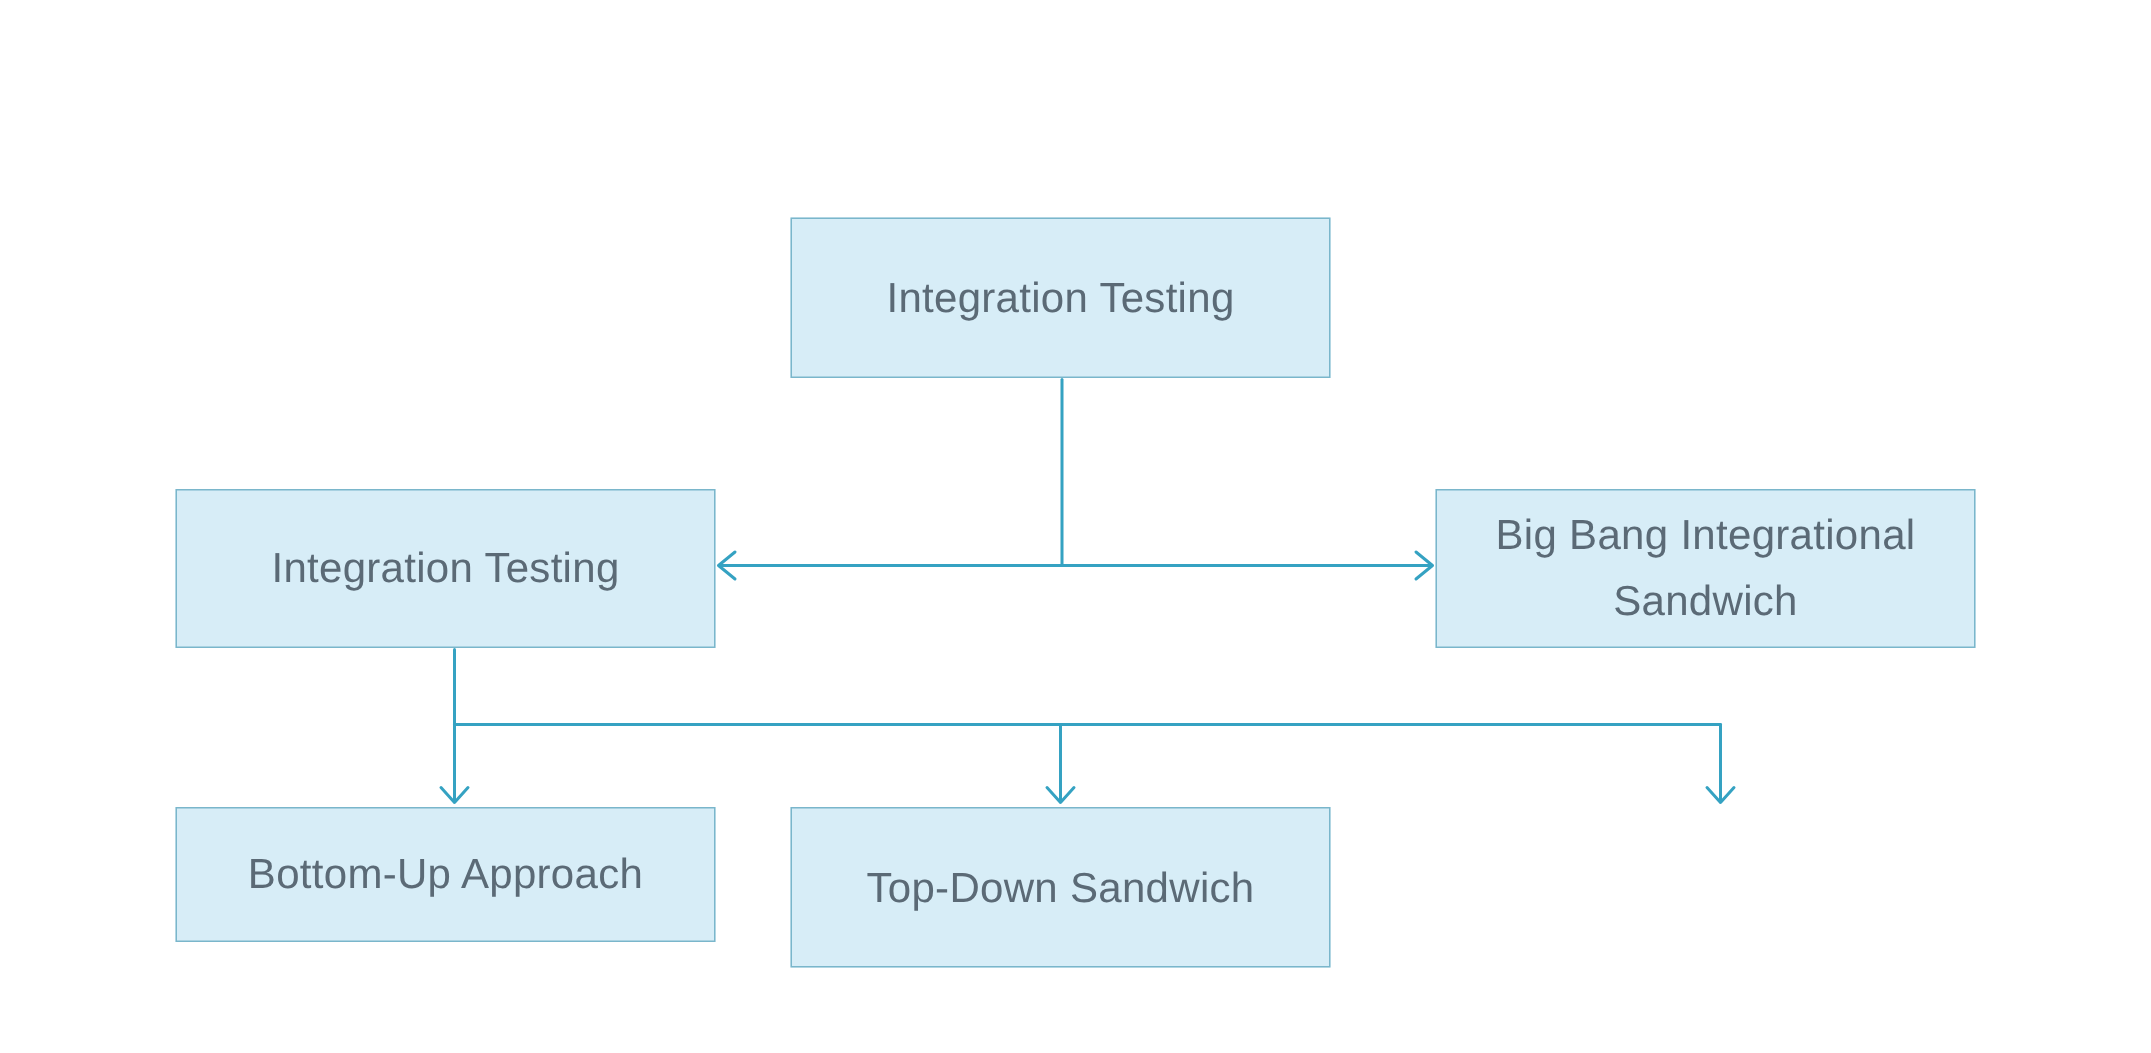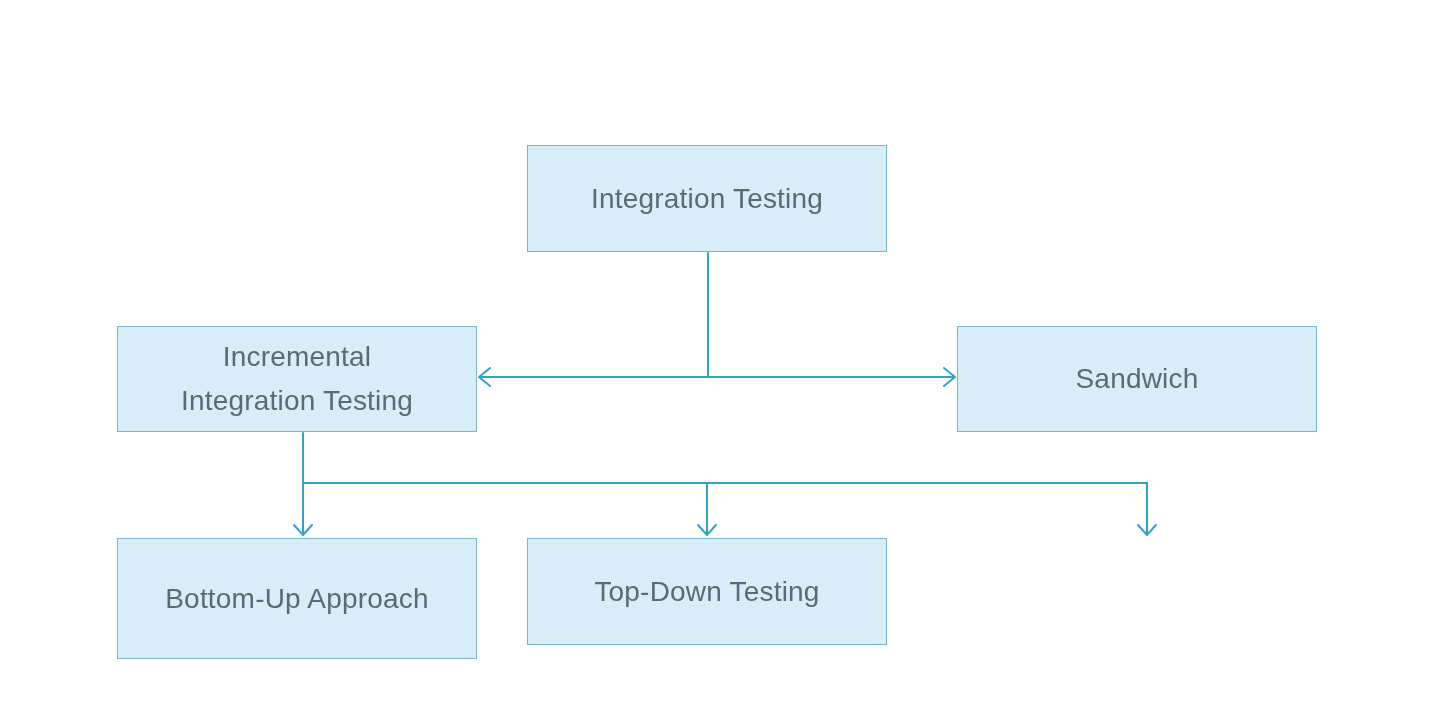--- a/index.html
+++ b/index.html
@@ -81,30 +81,30 @@
 
     <path class="conn" d="M1147 438 V489"></path>
     <path class="conn" d="M1138 480 L1147 490 L1156 480"></path>
   </svg>
 
   <div class="node" style="left:527px; top:100px; height:107px;">
     <div class="node-line">Integration Testing</div>
   </div>
 
   <div class="node" style="left:117px; top:281px; height:106px;">
-    <div class="node-line">Incremental</div>
     <div class="node-line">Integration Testing</div>
   </div>
 
   <div class="node" style="left:957px; top:281px; height:106px;">
+    <div class="node-line">Big Bang Integrational</div>
     <div class="node-line">Sandwich</div>
   </div>
 
-  <div class="node" style="left:117px; top:493px; height:121px;">
+  <div class="node" style="left:117px; top:493px; height:90px;">
     <div class="node-line">Bottom-Up Approach</div>
   </div>
 
   <div class="node" style="left:527px; top:493px; height:107px;">
-    <div class="node-line">Top-Down Testing</div>
+    <div class="node-line">Top-Down Sandwich</div>
   </div>
 
 
 </div>
 
 </body></html>

